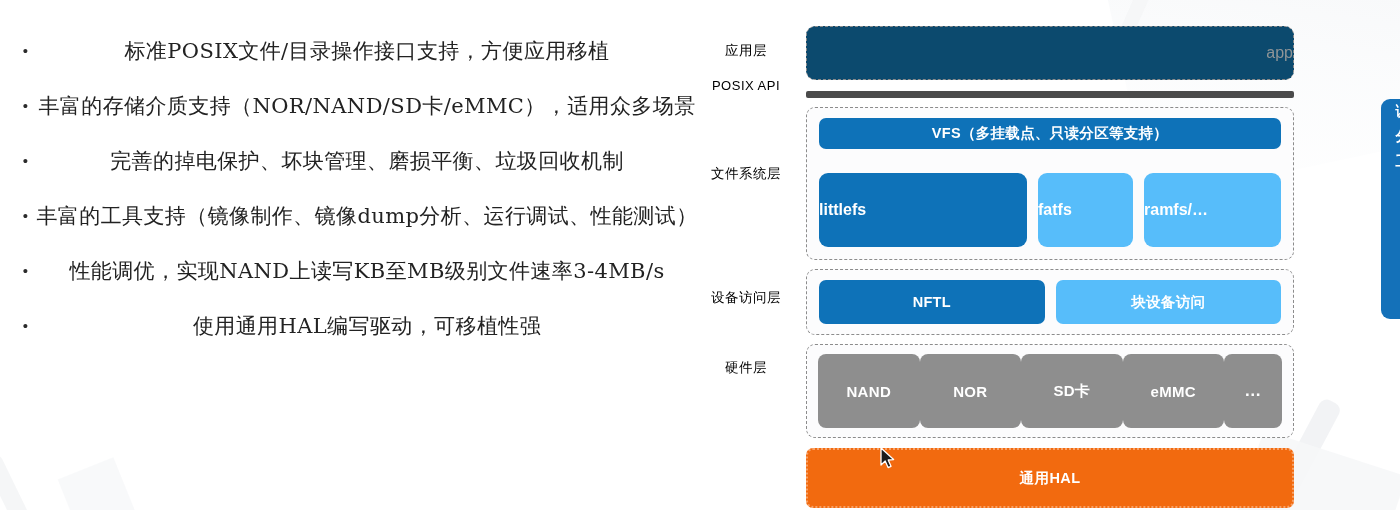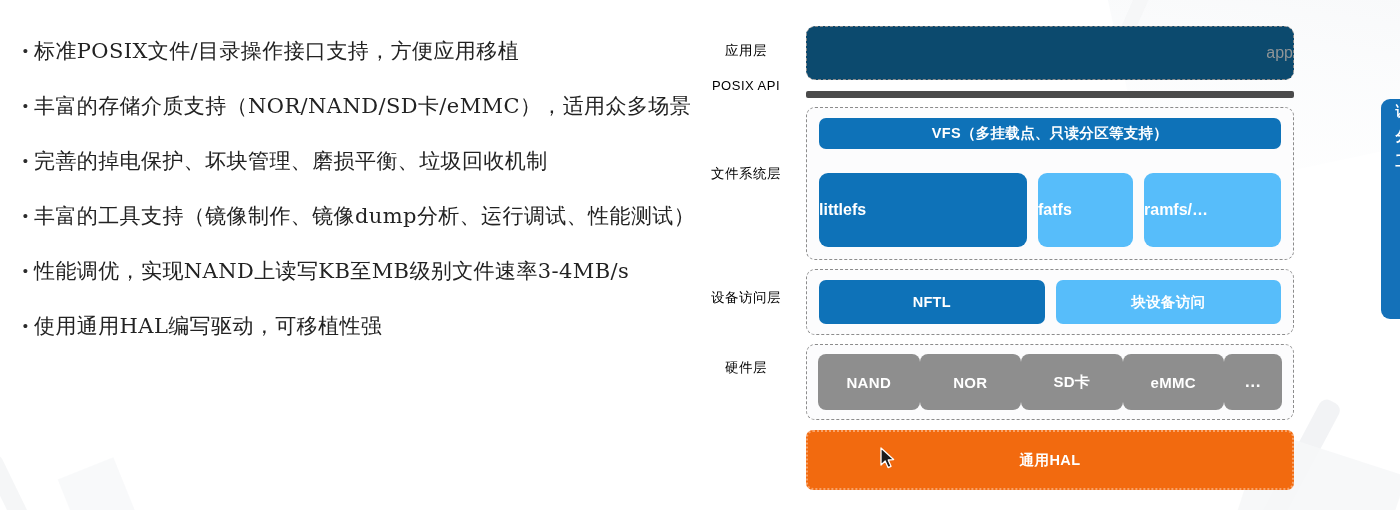--- a/index.html
+++ b/index.html
@@ -61,20 +61,21 @@
     font-size: 15px;
     line-height: 34px;
   }
   .bullet-text {
     flex: 1;
     font-family: "DejaVu Serif", "Liberation Serif", serif;
     font-size: 21px;
     line-height: 34px;
     color: #222222;
     letter-spacing: .4px;
+    text-align: center;
   }
 
   
   .layer-labels {
     position: absolute;
     left: 694px;
     top: 0;
     width: 104px;
     height: 510px;
   }
@@ -181,21 +182,21 @@
   .dev-nftl  { background: #0e72b8; }
   .dev-block { background: #57bdfa; }
 
   .hw-container {
     margin-top: 9px;
     padding: 9px 11px;
     background: #fcfcfd;
   }
   .hw-row {
     display: flex;
-    height: 56px;
+    height: 74px;
   }
   .hw-cell {
     border-radius: 8px;
     background: #8e8e8e;
     display: flex;
     align-items: center;
     justify-content: center;
     color: #ffffff;
     font-size: 15px;
     font-weight: bold;

